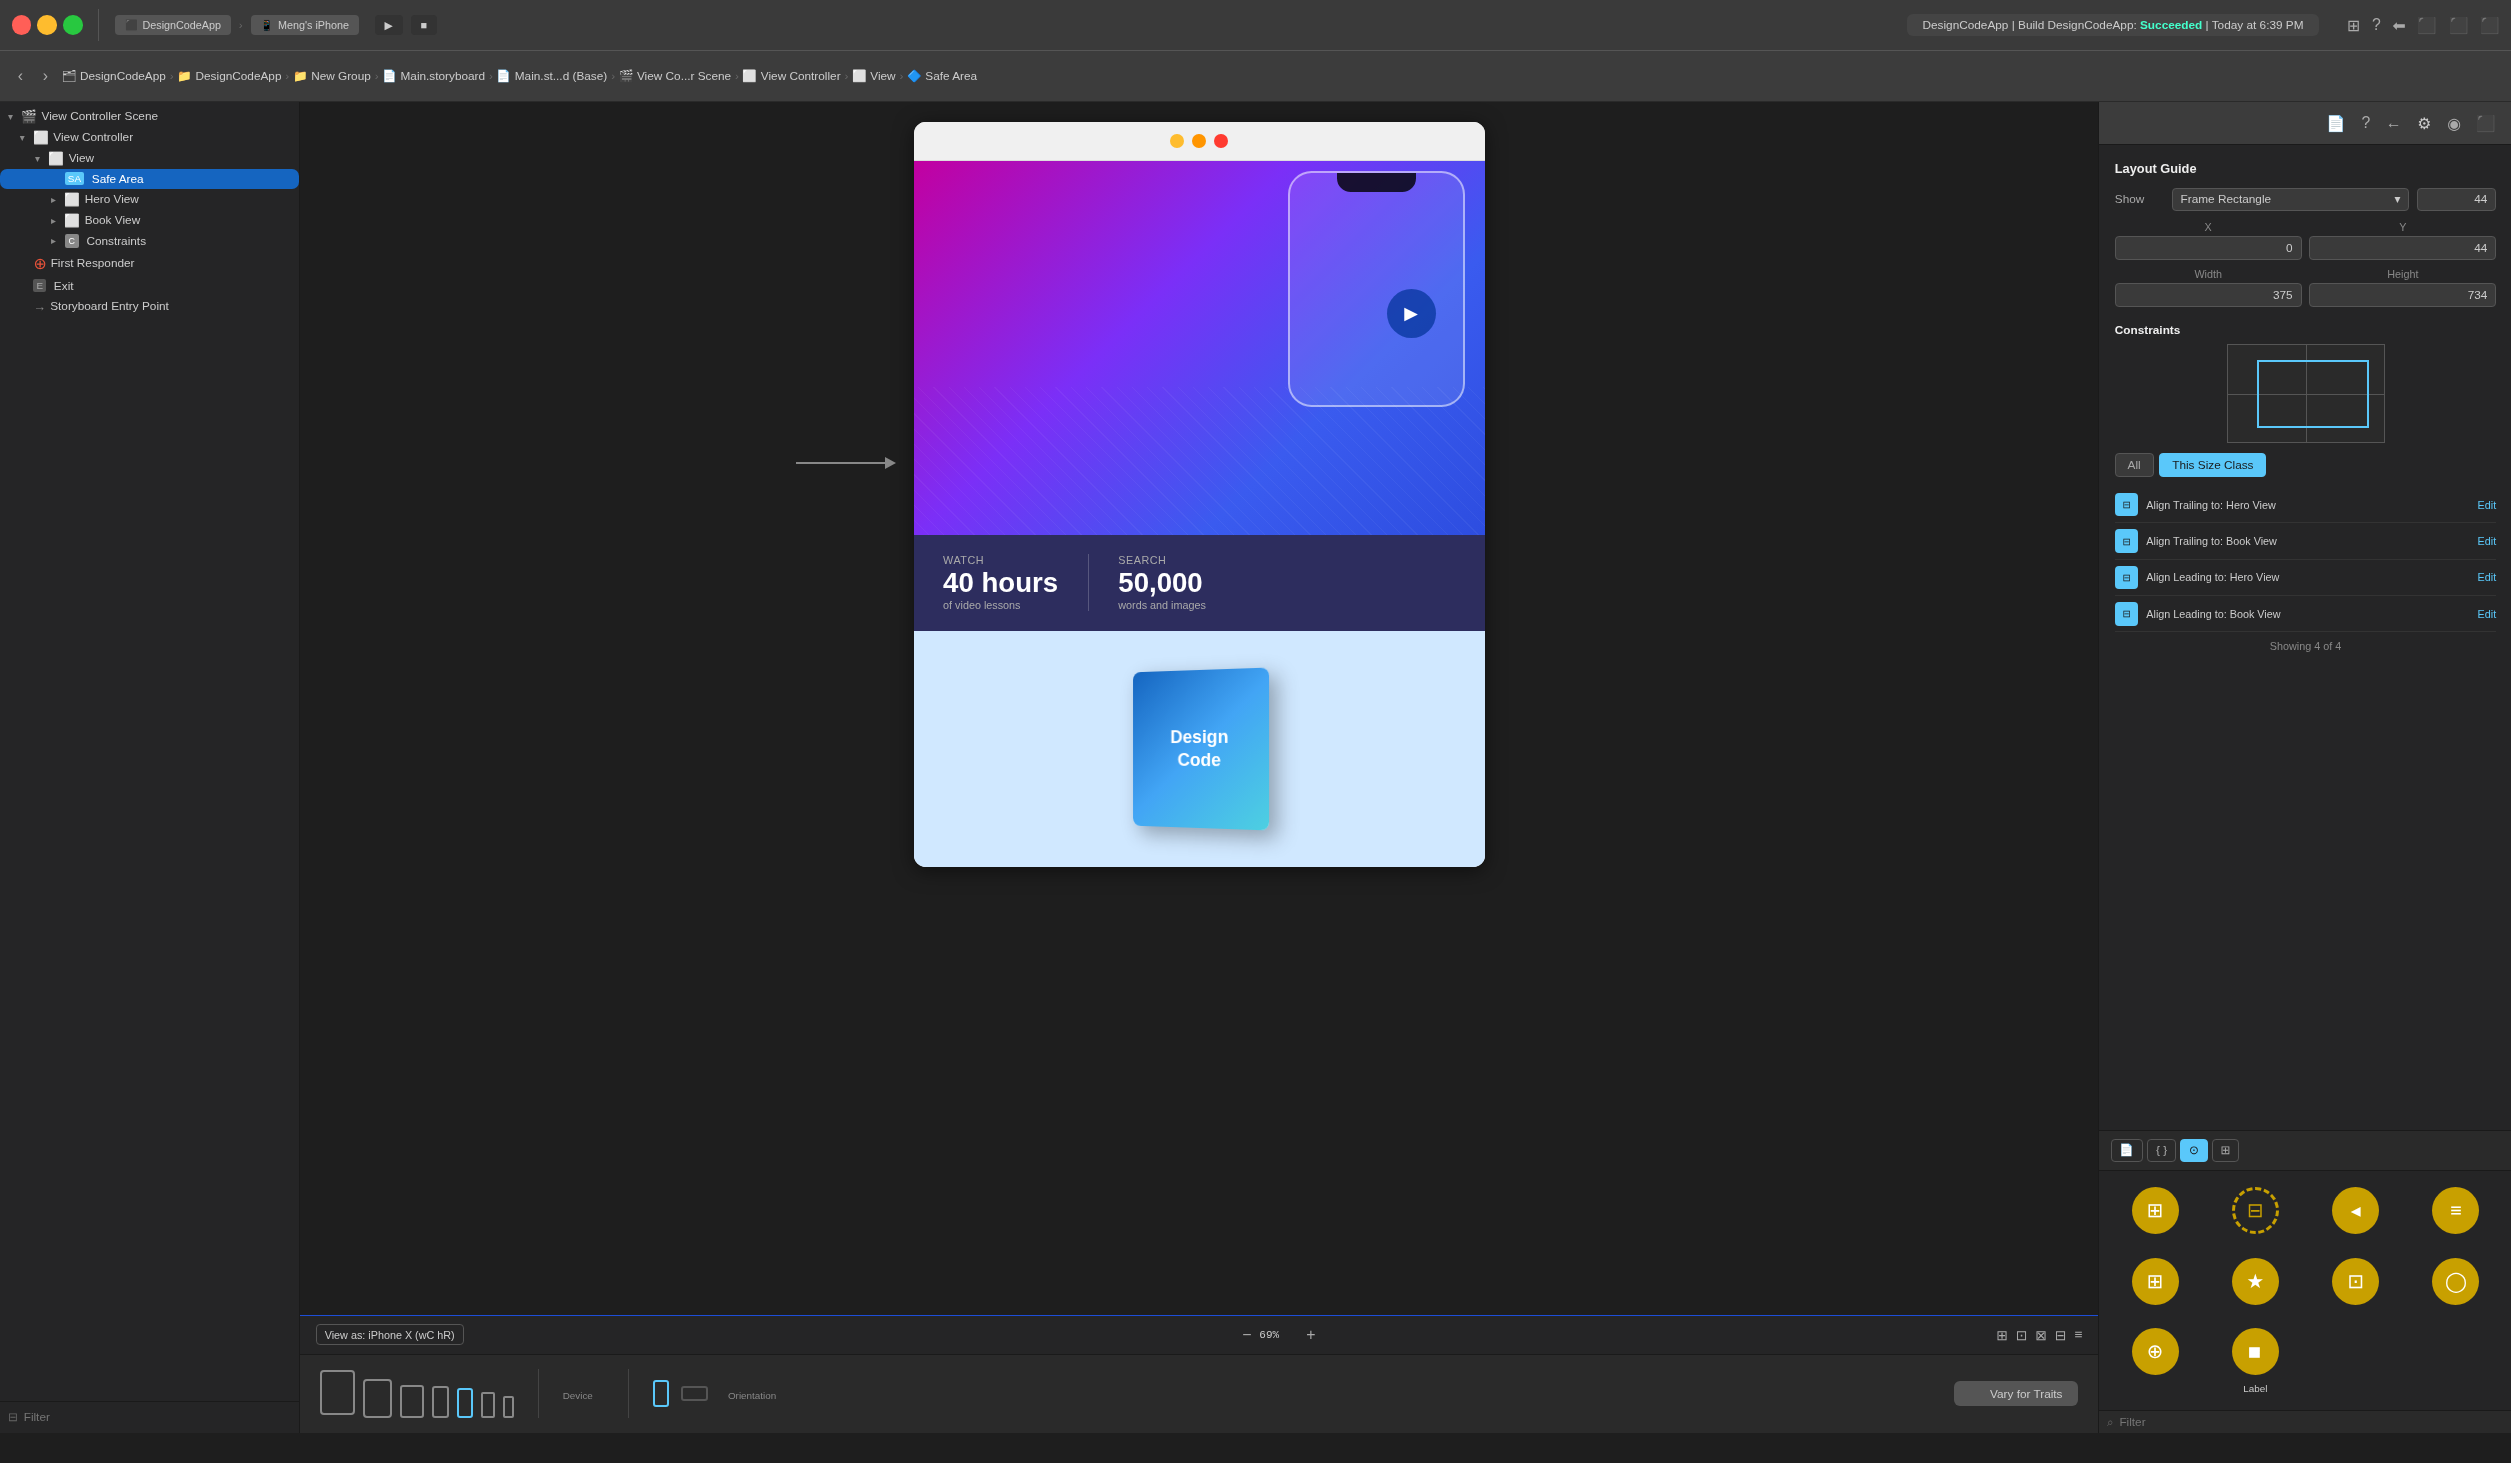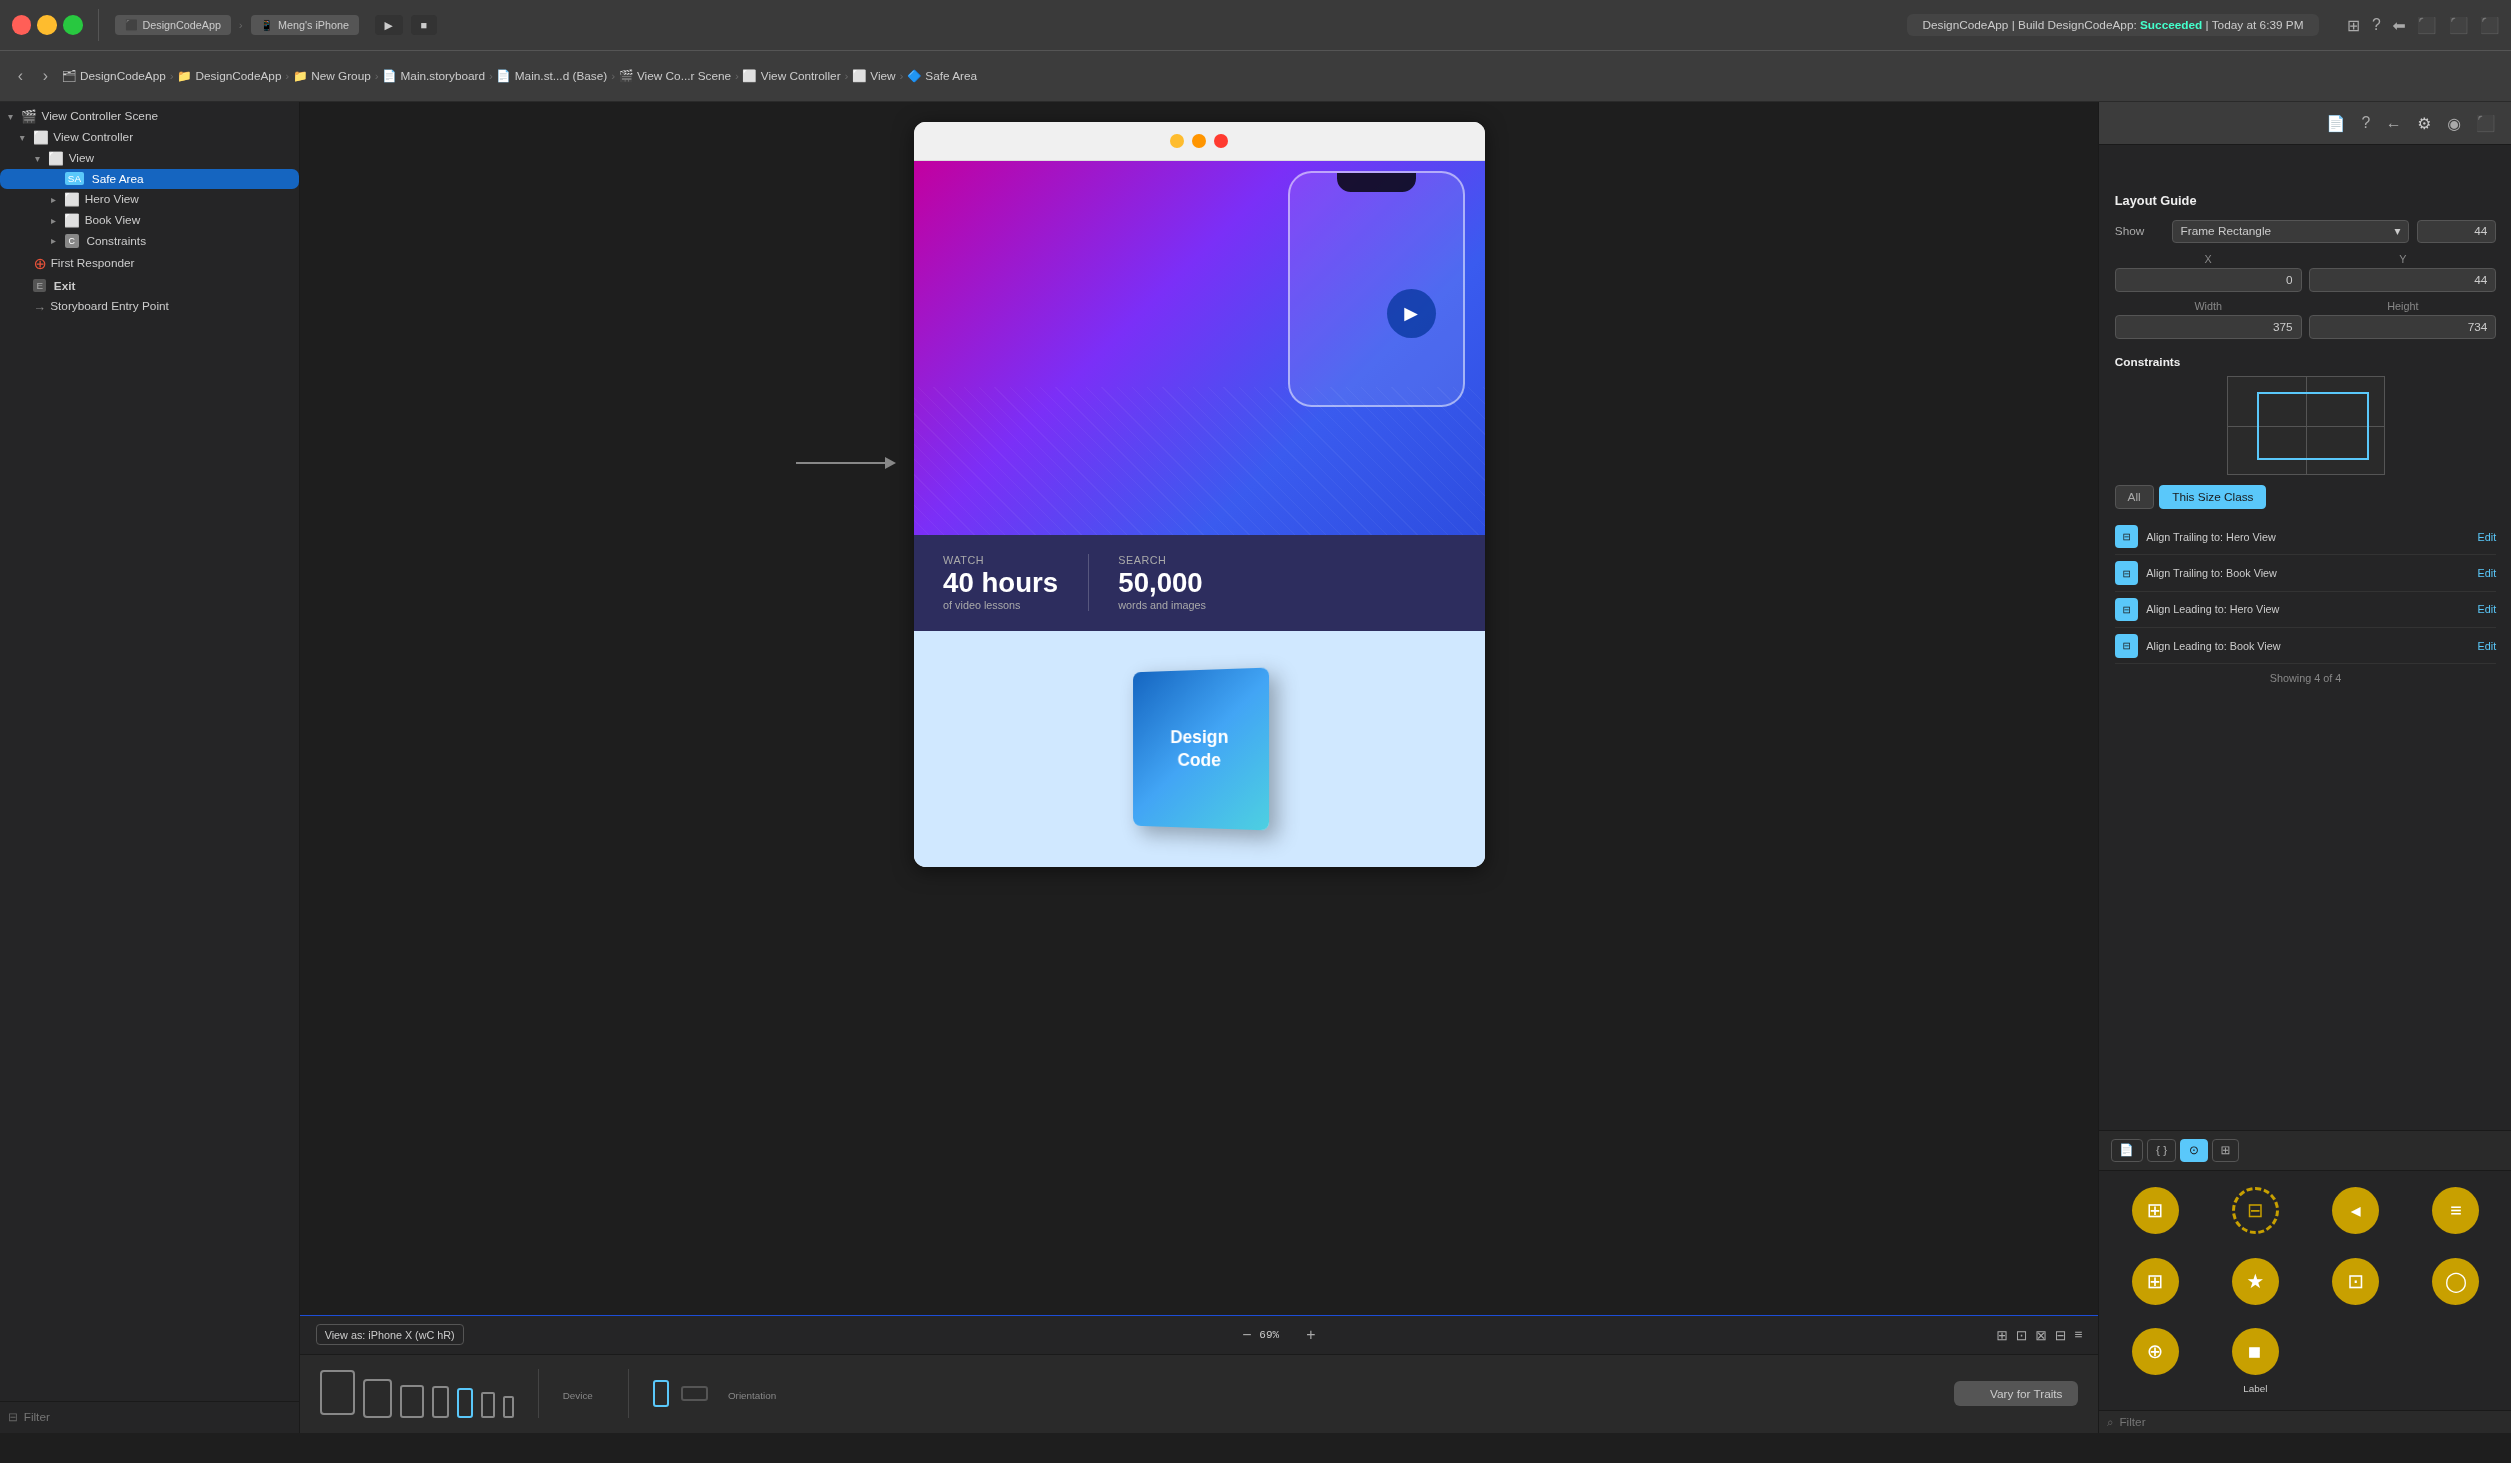--- a/index.html
+++ b/index.html
@@ -262,21 +262,21 @@
       background: #3c3c3c;
       display: flex;
       align-items: center;
       justify-content: flex-end;
       padding: 0 11.8px;
       gap: 7.9px;
       border-bottom: 1px solid #1a1a1a;
     }
     .right-toolbar-icon { color: #aaa; font-size: 15.8px; cursor: pointer; padding: 3.9px; }
     .right-panel-content { flex: 1; padding: 15.8px; overflow-y: auto; }
-    .section-title { font-size: 12.8px; font-weight: 600; color: #eee; margin-bottom: 11.8px; margin-top: 32px; }
+    .section-title { font-size: 12.8px; font-weight: 600; color: #eee; margin-bottom: 11.8px; }
 
     
     .lg-row { display: flex; align-items: center; margin-bottom: 9.9px; gap: 7.9px; }
     .lg-label { color: #aaa; font-size: 11.8px; min-width: 49px; }
     .lg-select {
       flex: 1;
       background: #3a3a3a;
       border: 1px solid #555;
       color: #ccc;
       padding: 3.9px 7.9px;
@@ -530,21 +530,21 @@
 
       <div class="tree-item tree-indent-1">
         <span class="disclosure none"></span>
         <span class="item-icon" style="color:#e8533a;font-size:15.8px;">⊕</span>
         <span>First Responder</span>
       </div>
 
       <div class="tree-item tree-indent-1">
         <span class="disclosure none"></span>
         <span class="item-icon" style="color:#aaa;background:#555;border-radius:2px;padding:1px 3px;font-size:9.9px;">E</span>
-        <span style="margin-left:3.9px;font-weight:bold;">Exit</span>
+        <span style="margin-left:3.9px;">Exit</span>
       </div>
 
       <div class="tree-item tree-indent-1">
         <span class="disclosure none"></span>
         <span class="item-icon" style="color:#888;">→</span>
         <span>Storyboard Entry Point</span>
       </div>
 
     </div>
 

